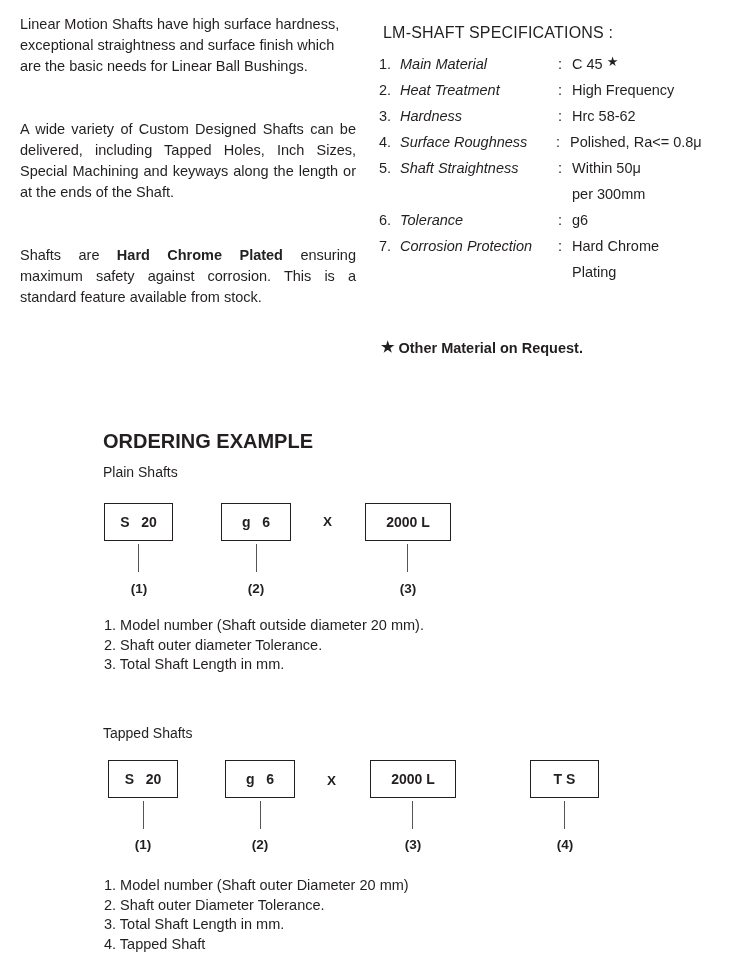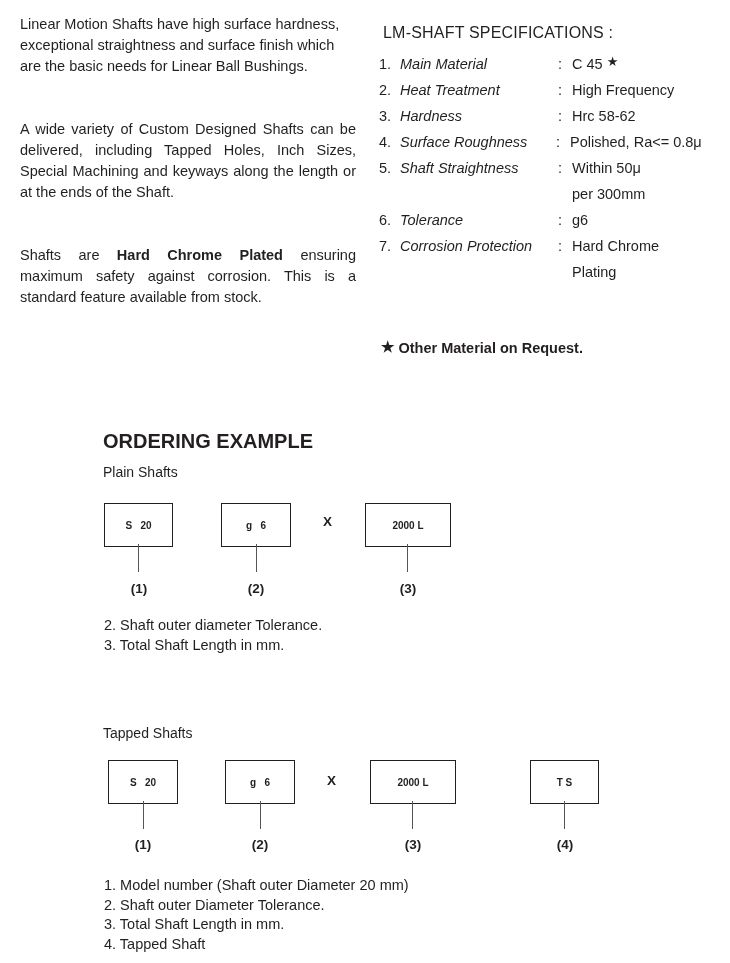--- a/index.html
+++ b/index.html
@@ -23,22 +23,22 @@
     .spec-value { position: absolute; left: 193px; white-space: nowrap; }
     .spec-cont { position: absolute; left: 193px; white-space: nowrap; }
     .star { font-size: 13px; position: relative; top: -3px; }
     .note { left: 381px; top: 339px; font-size: 14.5px; font-weight: bold; }
     .note .star { font-size: 15px; top: -1px; margin-right: 4px; }
     
     .h-order { left: 103px; top: 430px; font-size: 20px; font-weight: bold; }
     .h-sub { left: 103px; font-size: 14px; font-weight: normal; text-align: center; }
     .box {
       position: absolute; border: 1.3px solid #231f20; box-sizing: border-box;
-      height: 44px; display: flex; align-items: center; justify-content: center;
-      font-size: 10px; font-weight: bold;
+      height: 38px; display: flex; align-items: center; justify-content: center;
+      font-size: 14px; font-weight: bold;
     }
     .stem { position: absolute; width: 1px; background: #555; height: 28px; }
     .num-label { position: absolute; font-size: 13.5px; font-weight: bold; transform: translateX(-50%); }
     .times { position: absolute; font-size: 13.5px; font-weight: bold; }
     .legend { left: 104px; font-size: 14.5px; line-height: 19.5px; }
     .legend div { white-space: nowrap; }
   </style>
 </head>
 <body>
 
@@ -115,20 +115,21 @@
   <div class="stem" style="left:256px; top:544px;"></div>
   <div class="num-label" style="left:256px; top:581px;">(2)</div>
 
   <div class="times" style="left:323px; top:514px;">X</div>
 
   <div class="box" style="left: 365px; top: 503px; width: 86px; white-space: pre;">2000 L</div>
   <div class="stem" style="left:407px; top:544px;"></div>
   <div class="num-label" style="left:408px; top:581px;">(3)</div>
 </div>
 <div class="abs legend" style="top:616px;">
+  <div>1. Model number (Shaft outside diameter 20 mm).</div>
   <div>2. Shaft outer diameter Tolerance.</div>
   <div>3. Total Shaft Length in mm.</div>
 </div>
 
 <div class="abs h-sub" style="top:725px">Tapped Shafts</div>
 <div>
   <div class="box" style="left: 108px; top: 760px; width: 70px; white-space: pre;">S   20</div>
   <div class="stem" style="left:143px; top:801px;"></div>
   <div class="num-label" style="left:143px; top:837px;">(1)</div>
 

